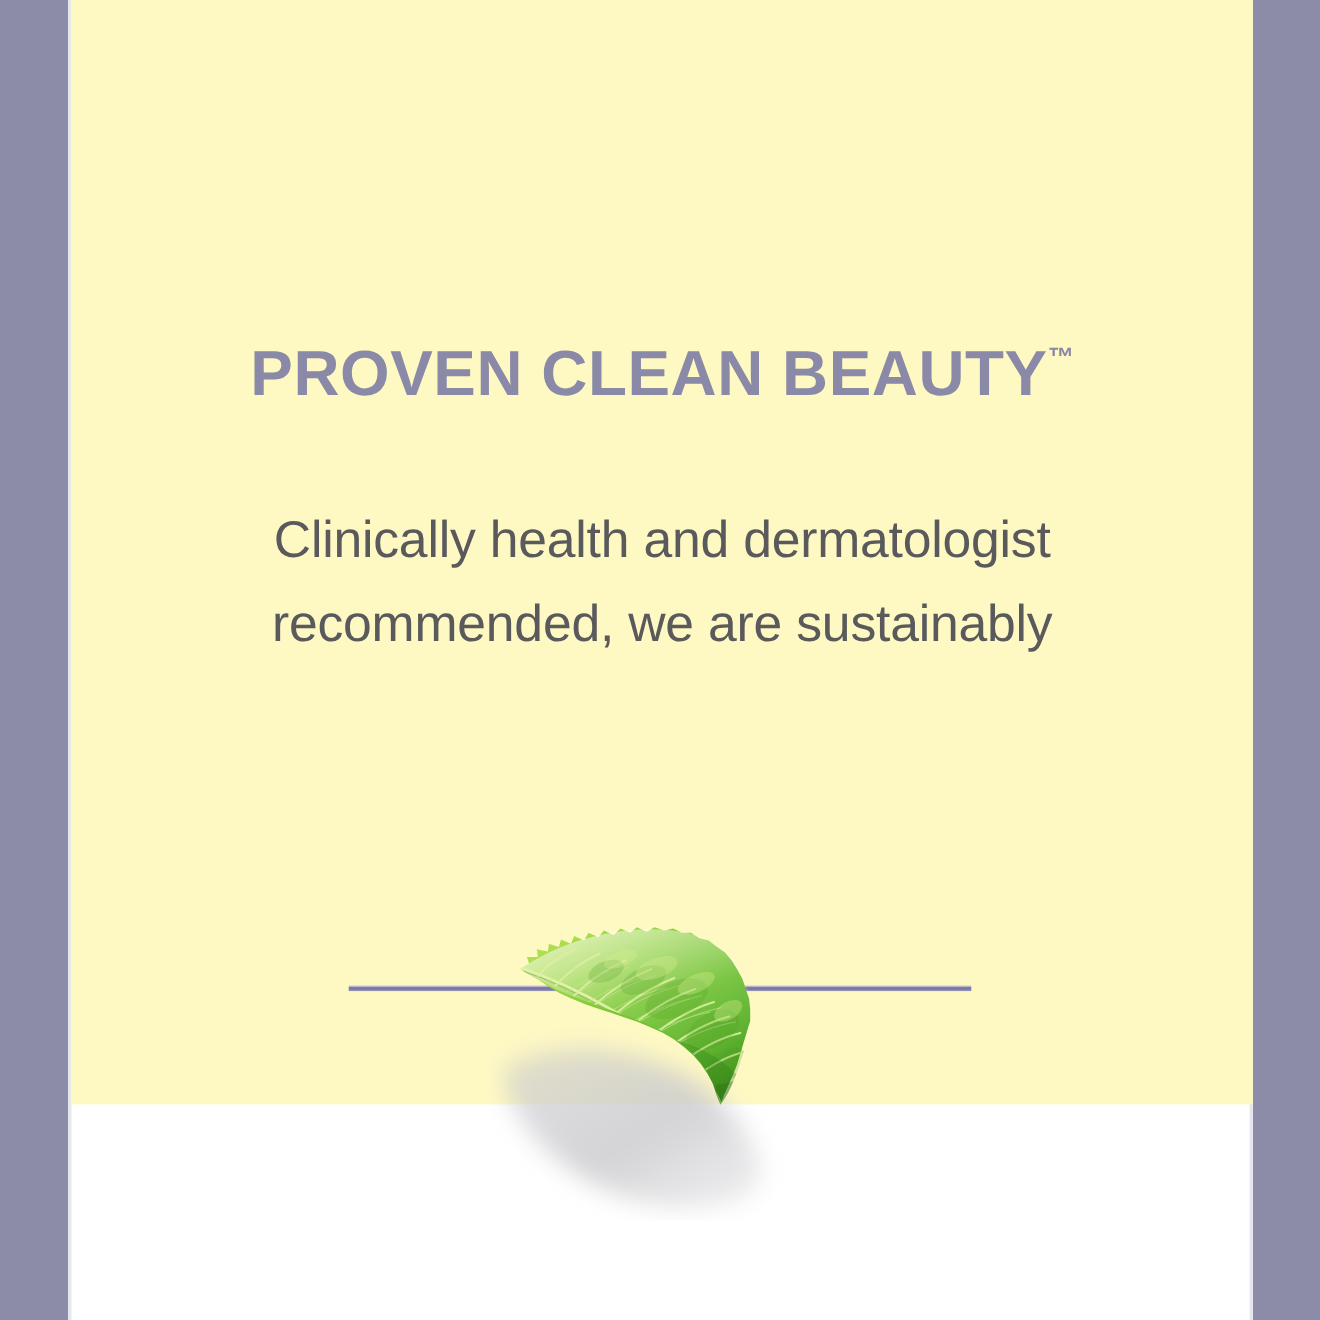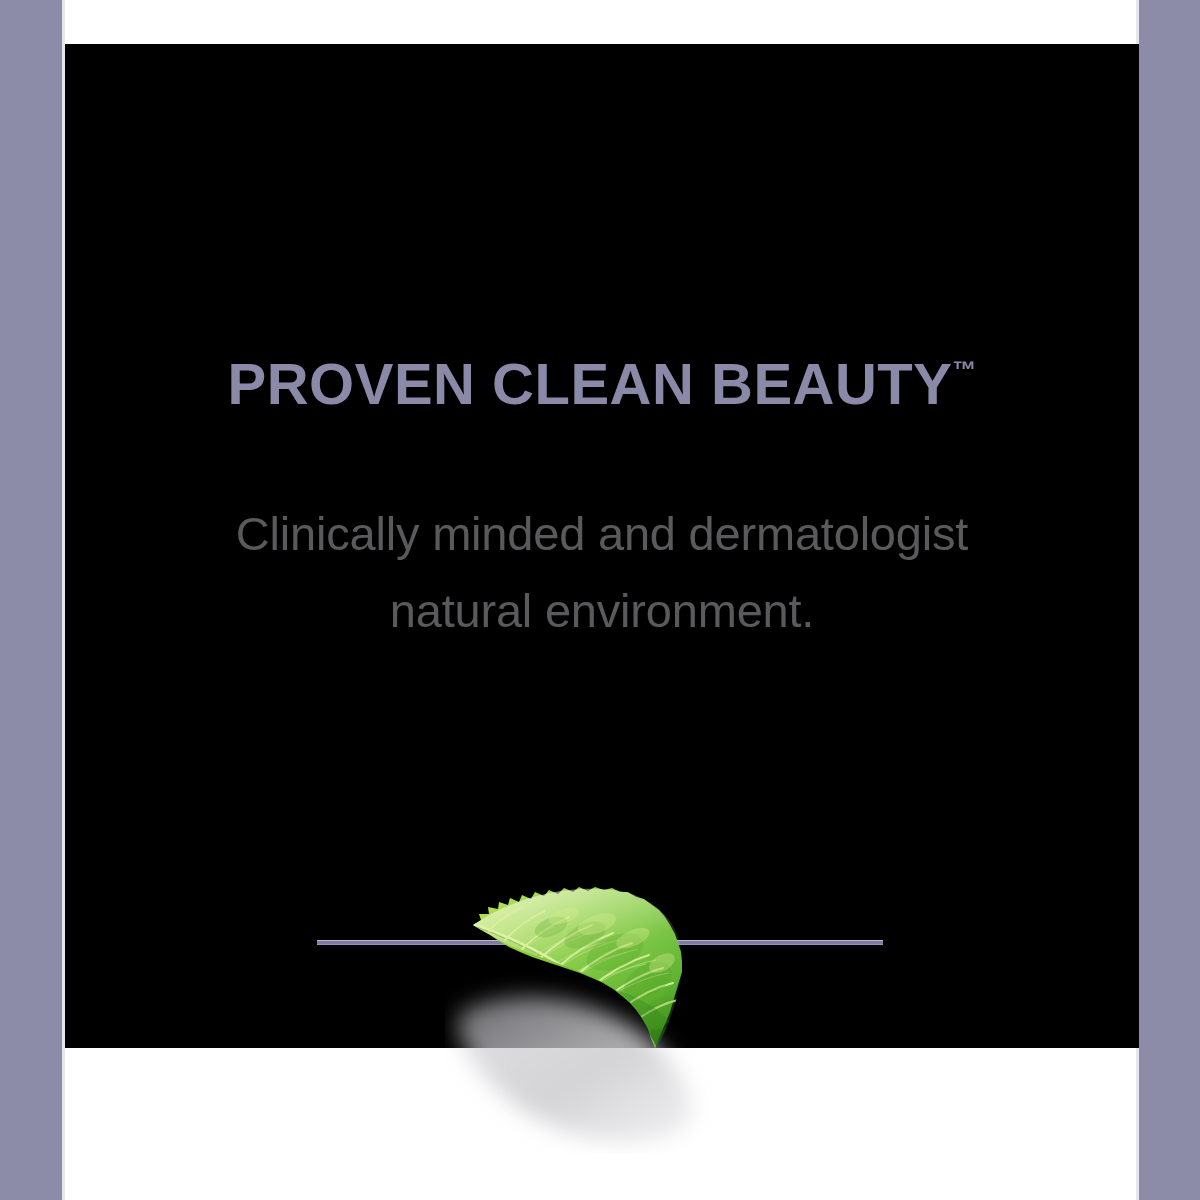--- a/index.html
+++ b/index.html
@@ -41,22 +41,21 @@
   .seam-left  { left: 62px; }
   .seam-right { right: 61px; }
 
   
   #panel {
     position: absolute;
     left: 65px;
     top: 0;
     width: 1074px;
     height: 1004px;
-    background: #000000;
-    margin-top: 44px;
+    background: #fef9c3;
   }
 
   
   #heading {
     position: absolute;
     left: 0;
     top: 272px;
     width: 1074px;
     text-align: center;
     color: #8a89a8;
@@ -139,22 +138,22 @@
   <div class="side-bar-seam seam-left"></div>
 
   <div class="side-bar right"></div>
   <div class="side-bar-seam seam-right"></div>
 
   <div id="panel">
 
     <h1 id="heading"><span>PROVEN CLEAN BEAUTY</span><span class="tm">™</span></h1>
 
     <p id="body-copy">
-      <span class="ln">Clinically minded and dermatologist</span>
-      <span class="ln">natural environment.</span>
+      <span class="ln">Clinically health and dermatologist</span>
+      <span class="ln">recommended, we are sustainably</span>
     </p>
 
     <div id="ornament">
 
       <div id="divider"></div>
 
       <svg id="leaf-shadow" viewBox="0 0 270 185">
         <defs>
           <filter id="shBlur" x="-40%" y="-40%" width="180%" height="180%">
             <feGaussianBlur stdDeviation="11"></feGaussianBlur>

